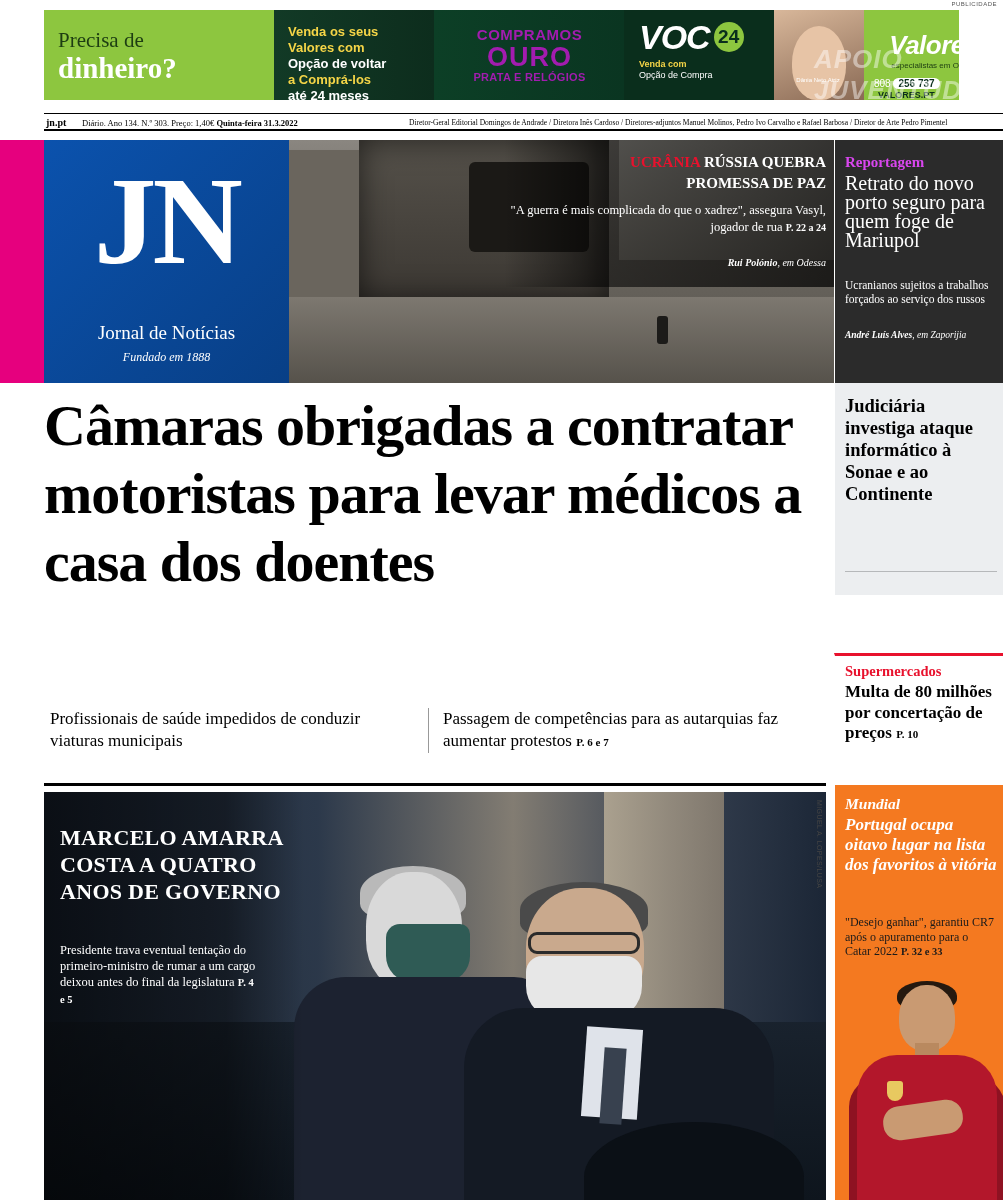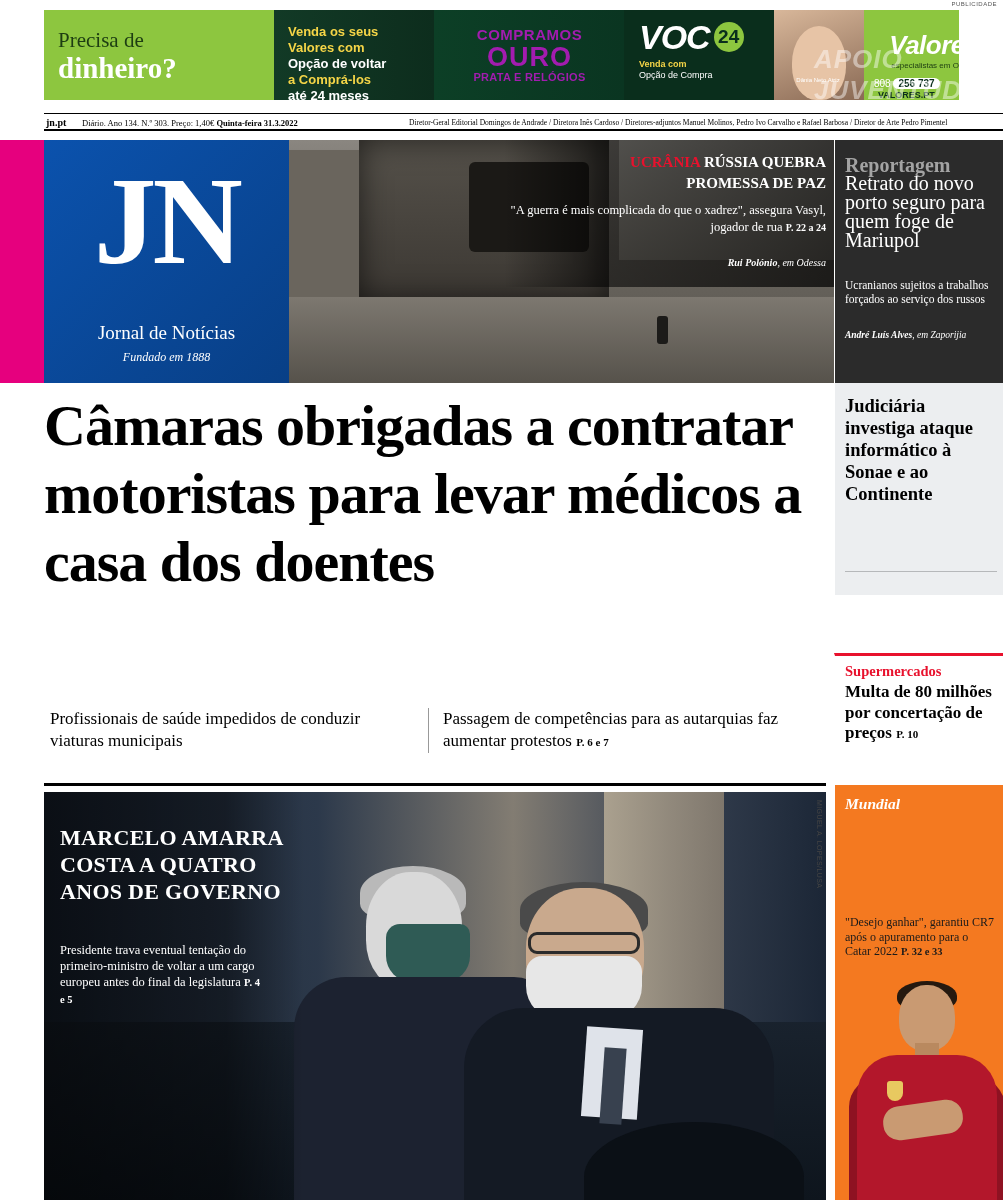--- a/index.html
+++ b/index.html
@@ -183,21 +183,21 @@
   .uk-lead .pg { font-size:10px; font-weight:bold; }
   .uk-byline {
     position:absolute; right:8px; top:117px; font-size:10px; font-style:italic;
   }
   .uk-byline b { font-style:italic; font-weight:bold;text-align:center; }
   .rep-box {
     position:absolute; left:834px; top:140px; width:169px; height:243px;
     background:#2b2b2b; color:#fff; border-left:1px solid #fff;
   }
   .rep-title {
-    position:absolute; left:10px; top:14px; font-size:20px; color:#a3a3a3;
+    position:absolute; left:10px; top:14px; font-size:15px; color:#d946ef;
     font-weight:bold; font-family:"Liberation Serif", serif;
   }
   .rep-head {
     position:absolute; left:10px; top:34px; width:152px;
     font-size:20px; line-height:19px;
   }
   .rep-sub {
     position:absolute; left:10px; top:138px; width:152px;
     font-size:11.5px; line-height:14px;
   }
@@ -523,20 +523,21 @@
 <div class="sup-box">
   <div class="sup-kicker">Supermercados</div>
   <div class="sup-head">
     <span>Multa de 80 milhões por concertação de preços</span>
     <span class="pg">P. 10</span>
   </div>
 </div>
 
 <div class="mund-box">
   <div class="mund-kicker">Mundial</div>
+  <div class="mund-head">Portugal ocupa oitavo lugar na lista dos favoritos à vitória</div>
   <div class="mund-sub">
     <span>"Desejo ganhar", garantiu CR7 após o apuramento para o Catar 2022</span>
     <span class="pg">P. 32 e 33</span>
   </div>
   <div class="cr7">
     <div class="cr7-hair"></div>
     <div class="cr7-head"></div>
     <div class="cr7-neck"></div>
     <div class="cr7-shoulderL"></div>
     <div class="cr7-shoulderR"></div>
@@ -561,17 +562,17 @@
     <div class="mc-man2-glass"></div>
     <div class="mc-man2-mask"></div>
     <div class="mc-man2-body"></div>
     <div class="mc-man2-shirt"></div>
     <div class="mc-man2-tie"></div>
   </div>
   <div class="mc-blob"></div>
   <div class="mc-overlay"></div>
   <div class="mc-head">MARCELO AMARRA COSTA A QUATRO ANOS DE GOVERNO</div>
   <div class="mc-sub">
-    <span>Presidente trava eventual tentação do primeiro-ministro de voltar a um cargo europeu antes do final da legislatura</span>
+    <span>Presidente trava eventual tentação do primeiro-ministro de rumar a um cargo deixou antes do final da legislatura</span>
     <span class="pg">P. 4 e 5</span>
   </div>
 </div>
 <div class="mc-credit">MIGUEL A. LOPES/LUSA</div>
 
 </body></html>

